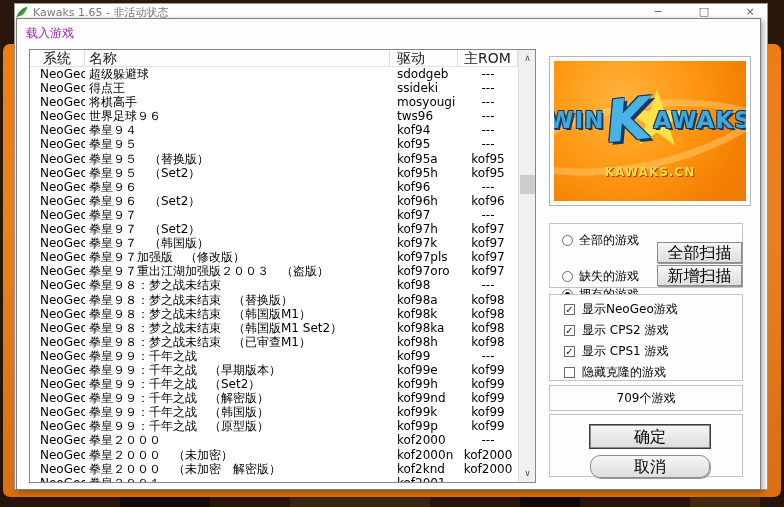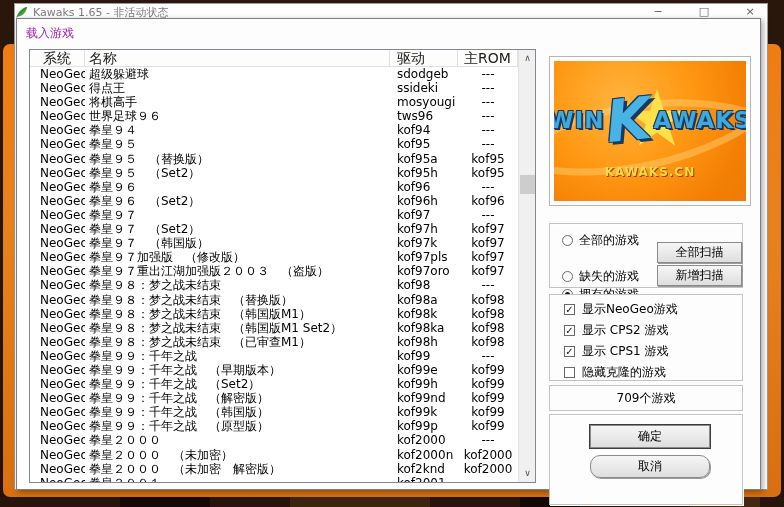--- a/index.html
+++ b/index.html
@@ -53,21 +53,21 @@
   .sb-btn { position:absolute; left:0; width:17px; height:17px; text-align:center; font-size:9px; color:#505050; line-height:17px; }
   .sb-up { top:0; } .sb-down { bottom:0; }
   .sb-thumb { position:absolute; left:1px; width:15px; top:125px; height:19px; background:#cdcdcd; }
 
   
   .group { position:absolute; border:1px solid #c3c3c3; box-shadow:1px 1px 0 #ffffff inset, 1px 1px 0 #ffffff; background:#fdfdfd; }
   .logo-group  { left:532px; top:37px;  width:202px; height:150px; border:1px solid #b5b5b5; padding:4px; }
   .radio-group { left:532px; top:204px; width:194px; height:65px; }
   .check-group { left:532px; top:275px; width:194px; height:87px; }
   .count-group { left:532px; top:366px; width:194px; height:26px; }
-  .action-group{ left:532px; top:395px; width:194px; height:91px; }
+  .action-group{ left:532px; top:395px; width:194px; height:63px; }
 
   
   .logo { position:relative; width:100%; height:100%; overflow:hidden;
     background:radial-gradient(circle at 35% 30%, #ffb43e 0%, #ff9712 45%, #f37f04 80%, #ec7a05 100%); }
   .swirl { position:absolute; border-radius:50%; border:7px solid rgba(255,210,120,0.45); }
   .s1 { width:420px; height:260px; left:-140px; top:-150px; transform:rotate(-12deg); }
   .s2 { width:380px; height:240px; left:-90px; top:40px; border-color:rgba(255,225,150,0.35); transform:rotate(-8deg); }
   .logo-star { position:absolute; left:72px; top:28px; width:62px; height:62px; background:#ffe14a;
     clip-path:polygon(50% 0%,61% 35%,98% 35%,68% 57%,79% 91%,50% 70%,21% 91%,32% 57%,2% 35%,39% 35%);
     filter:drop-shadow(1px 2px 0 rgba(120,60,0,0.6)); }
@@ -84,21 +84,21 @@
   .radio { width:11px; height:11px; border-radius:50%; border:1px solid #6a6a6a; background:#fff; position:relative; flex:0 0 auto; }
   .radio.on::after { content:""; position:absolute; left:2px; top:2px; width:5px; height:5px; border-radius:50%; background:#111; }
   .ctl-label { font-size:12px; white-space:nowrap; }
 
   .check-row { position:absolute; left:14px; height:14px; display:flex; align-items:center; gap:7px; }
   .checkbox { width:11px; height:11px; border:1px solid #6a6a6a; background:#fff; font-size:10px; line-height:9px;
     text-align:center; color:#111; flex:0 0 auto; }
 
   
   .btn { position:absolute; background:linear-gradient(#f6f6f6,#dedede); border:1px solid #8b8b8b;
-    font-size:12px; text-align:center; font-family:"DejaVu Sans", sans-serif; }
+    font-size:16px; text-align:center; font-family:"DejaVu Sans", sans-serif; }
   .scan-btn { left:107px; width:85px; height:21px; line-height:19px; box-shadow:1px 1px 0 #9a9a9a; }
   .scan1 { top:18px; } .scan2 { top:41px; }
   .ok-btn { left:40px; top:10px; width:120px; height:23px; line-height:21px; box-shadow:0 0 0 1px #3c3c3c; }
   .cancel-btn { left:40px; top:40px; width:120px; height:23px; line-height:21px; box-shadow:1px 1px 0 #9a9a9a;border-radius:10px; }
 
   .count-label { width:100%; text-align:center; line-height:24px; font-size:12px; }
 </style>
 </head>
 <body>
 

